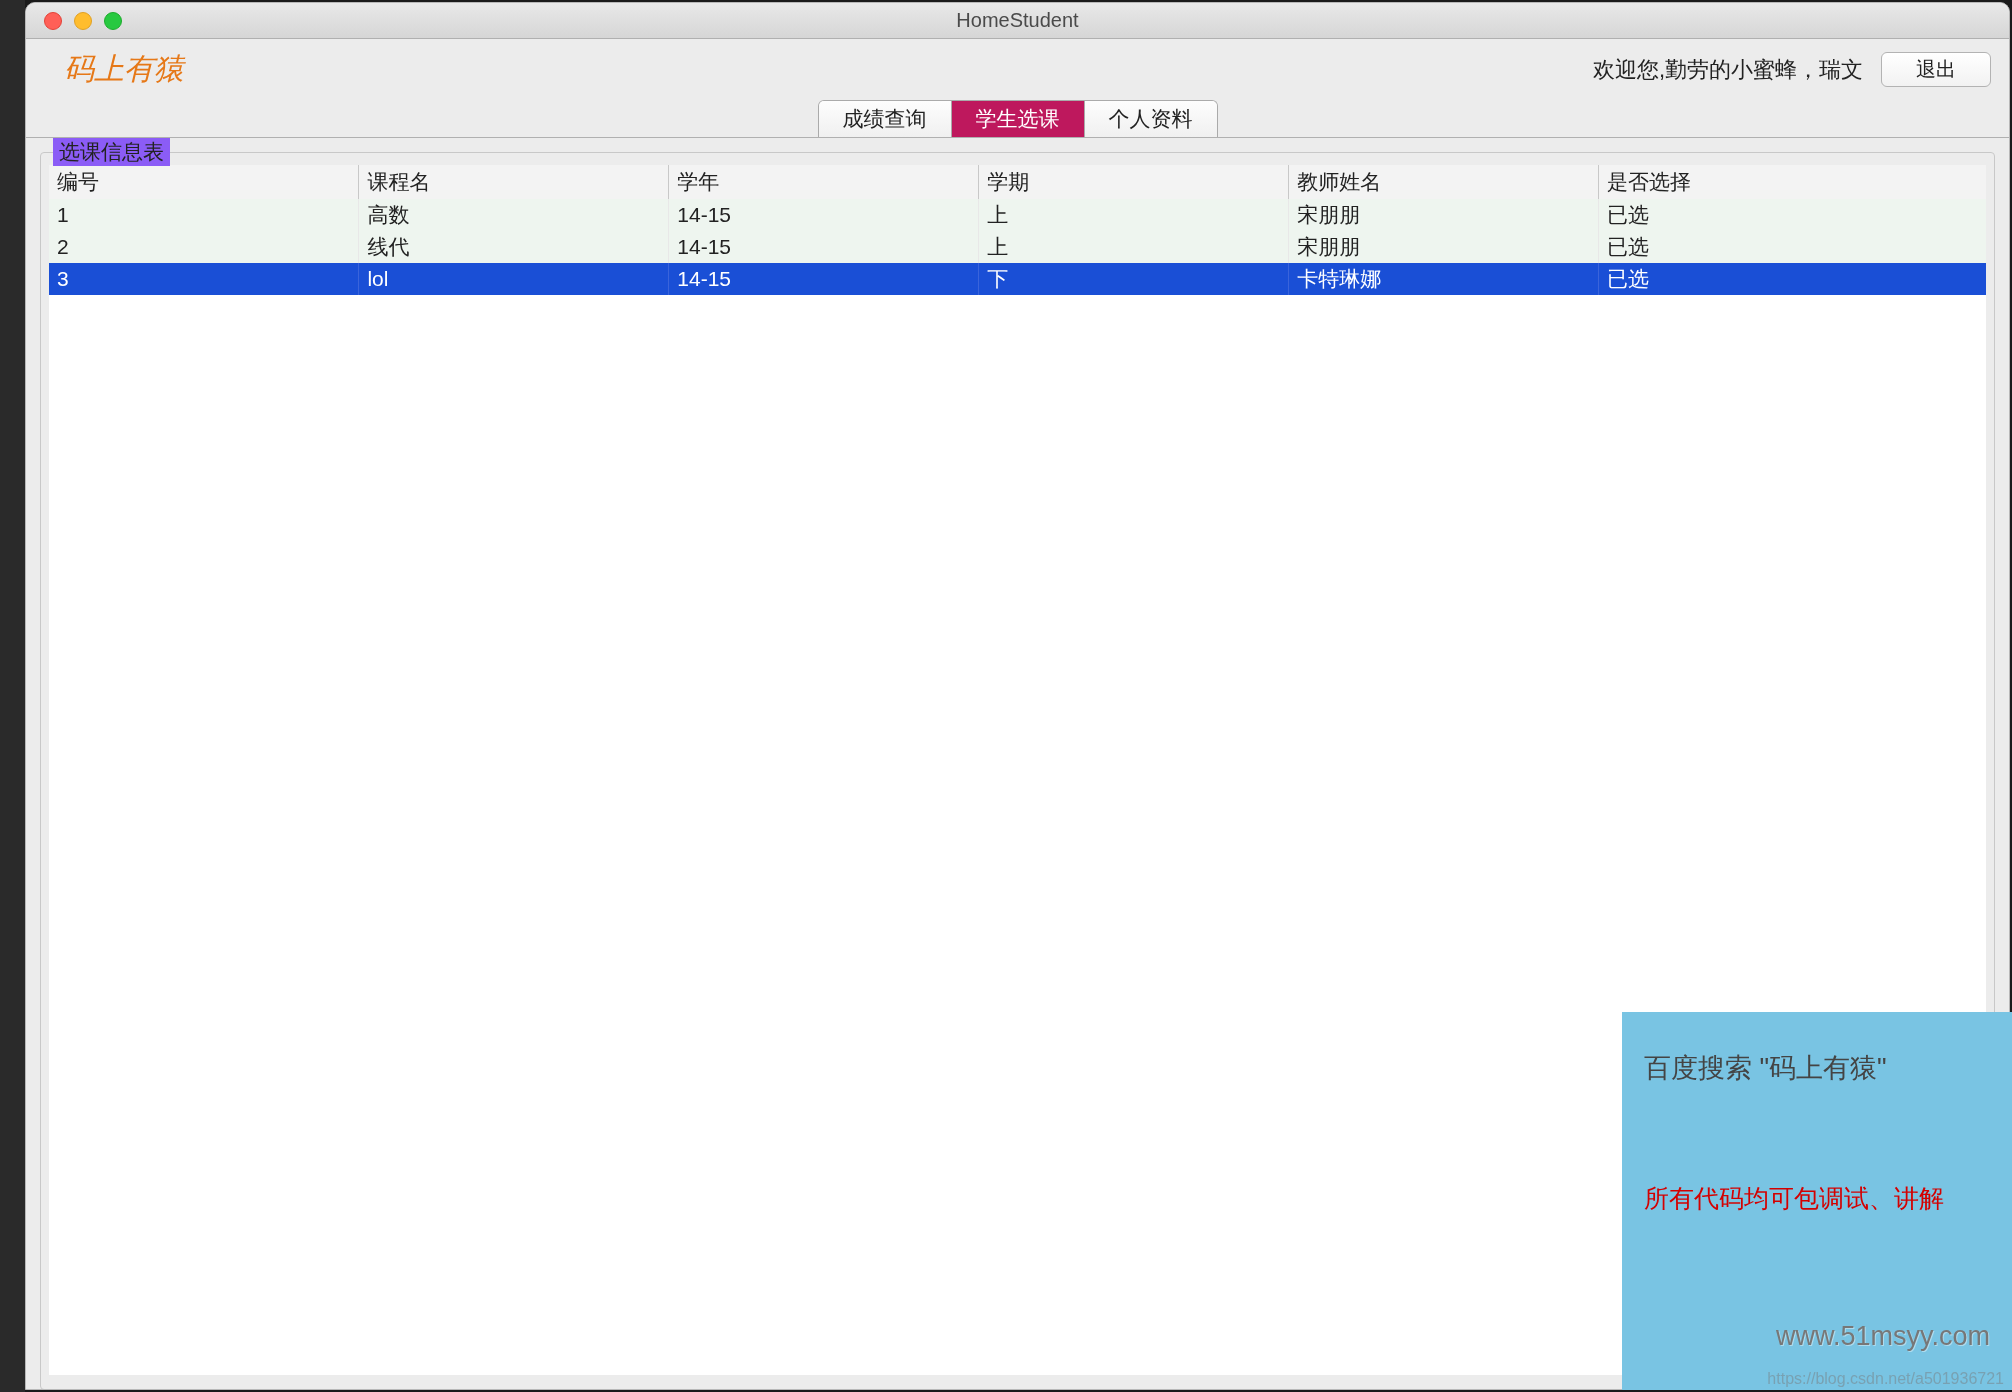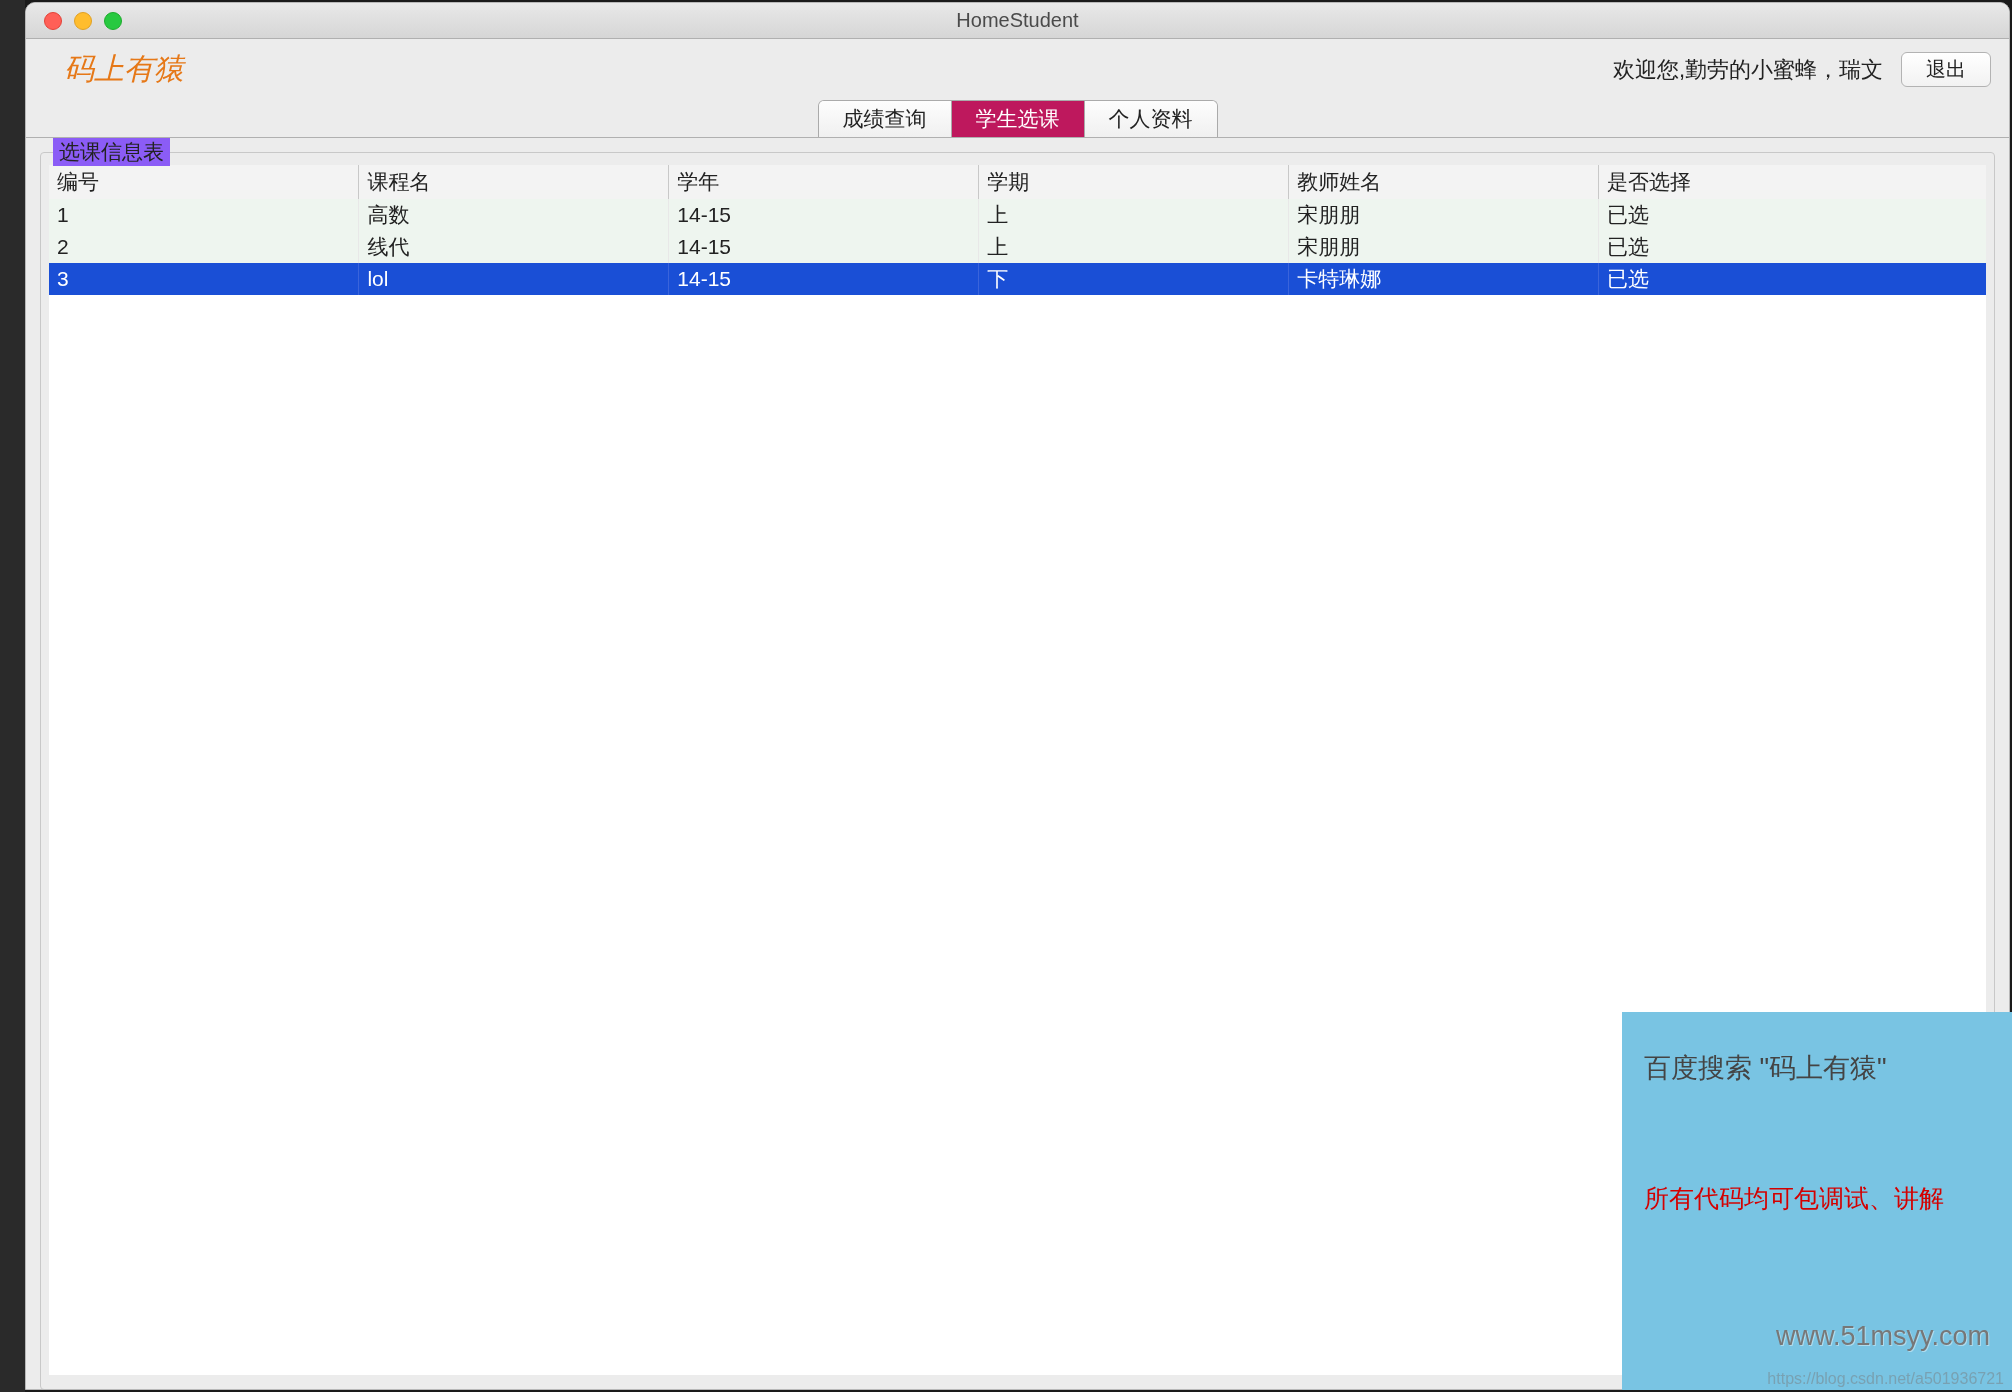--- a/index.html
+++ b/index.html
@@ -67,21 +67,21 @@
       font-weight: 500;
       font-family: "STKaiti","KaiTi",serif;
     }
     .welcome-area {
       display: flex;
       align-items: center;
       gap: 18px;
     }
     .welcome-text { font-size: 22px; color: #222; }
     .logout-btn {
-      padding: 3px 24px;
+      padding: 3px 34px;
       font-size: 20px;
       background: linear-gradient(#ffffff,#f2f2f2);
       border: 1px solid #b3b3b3;
       border-radius: 6px;
       color: #222;
     }
     .tabs {
       display: flex;
       justify-content: center;
       border-bottom: 1px solid #b0b0b0;

